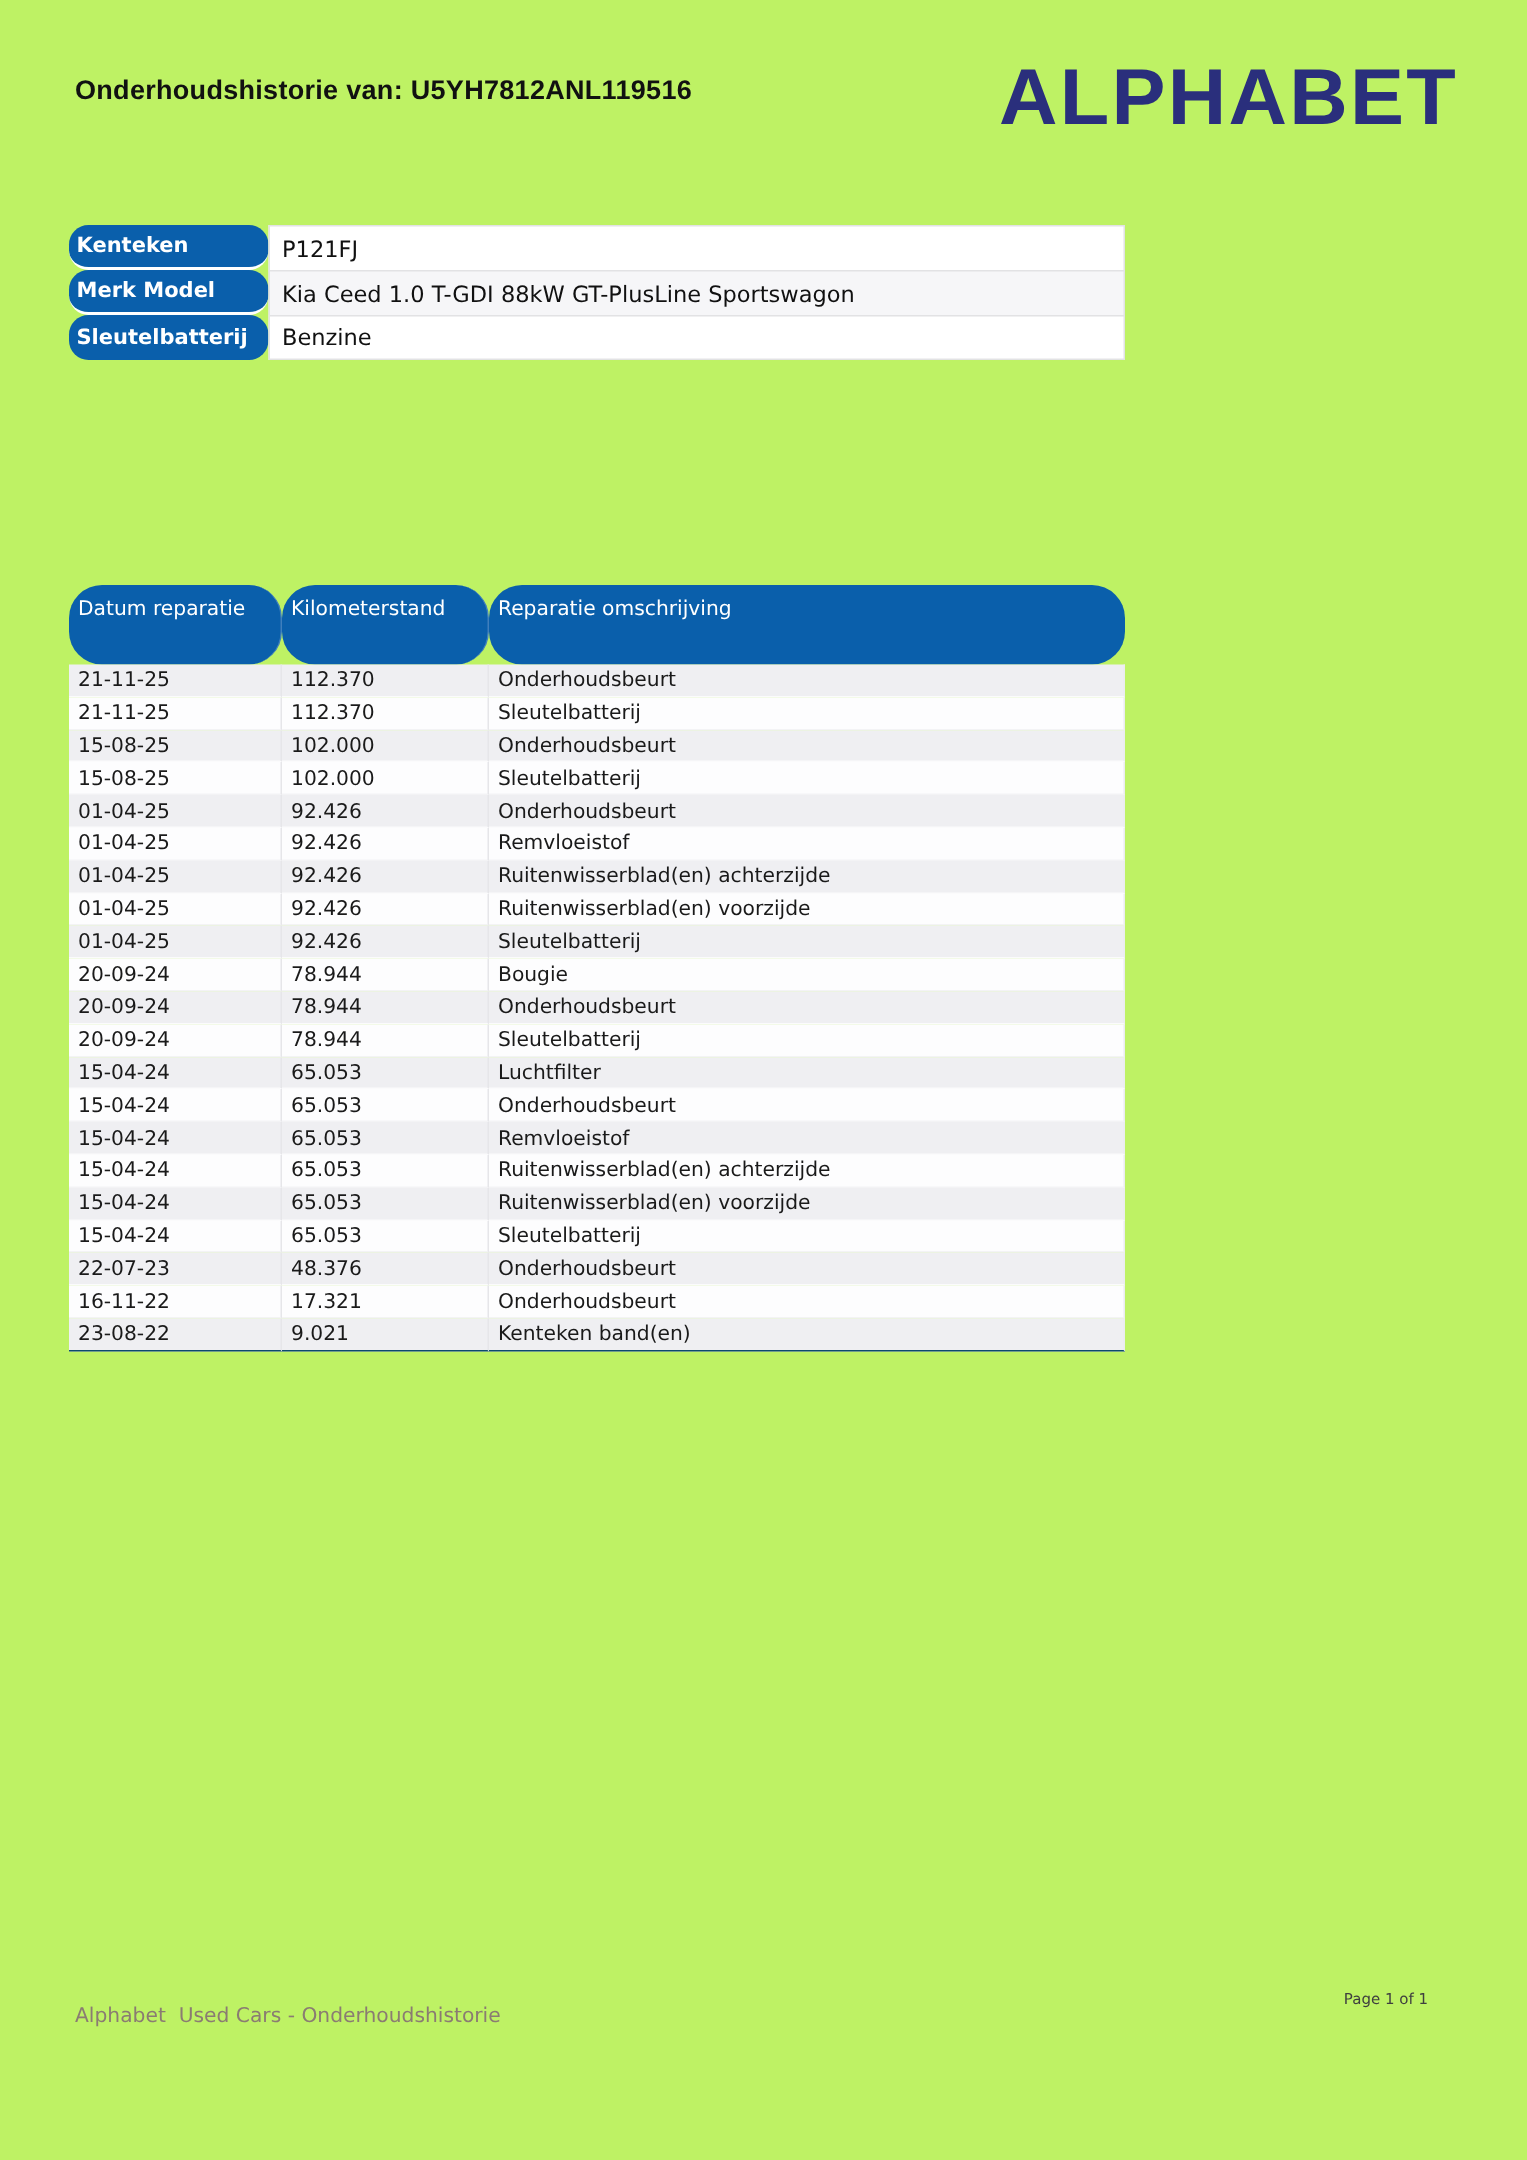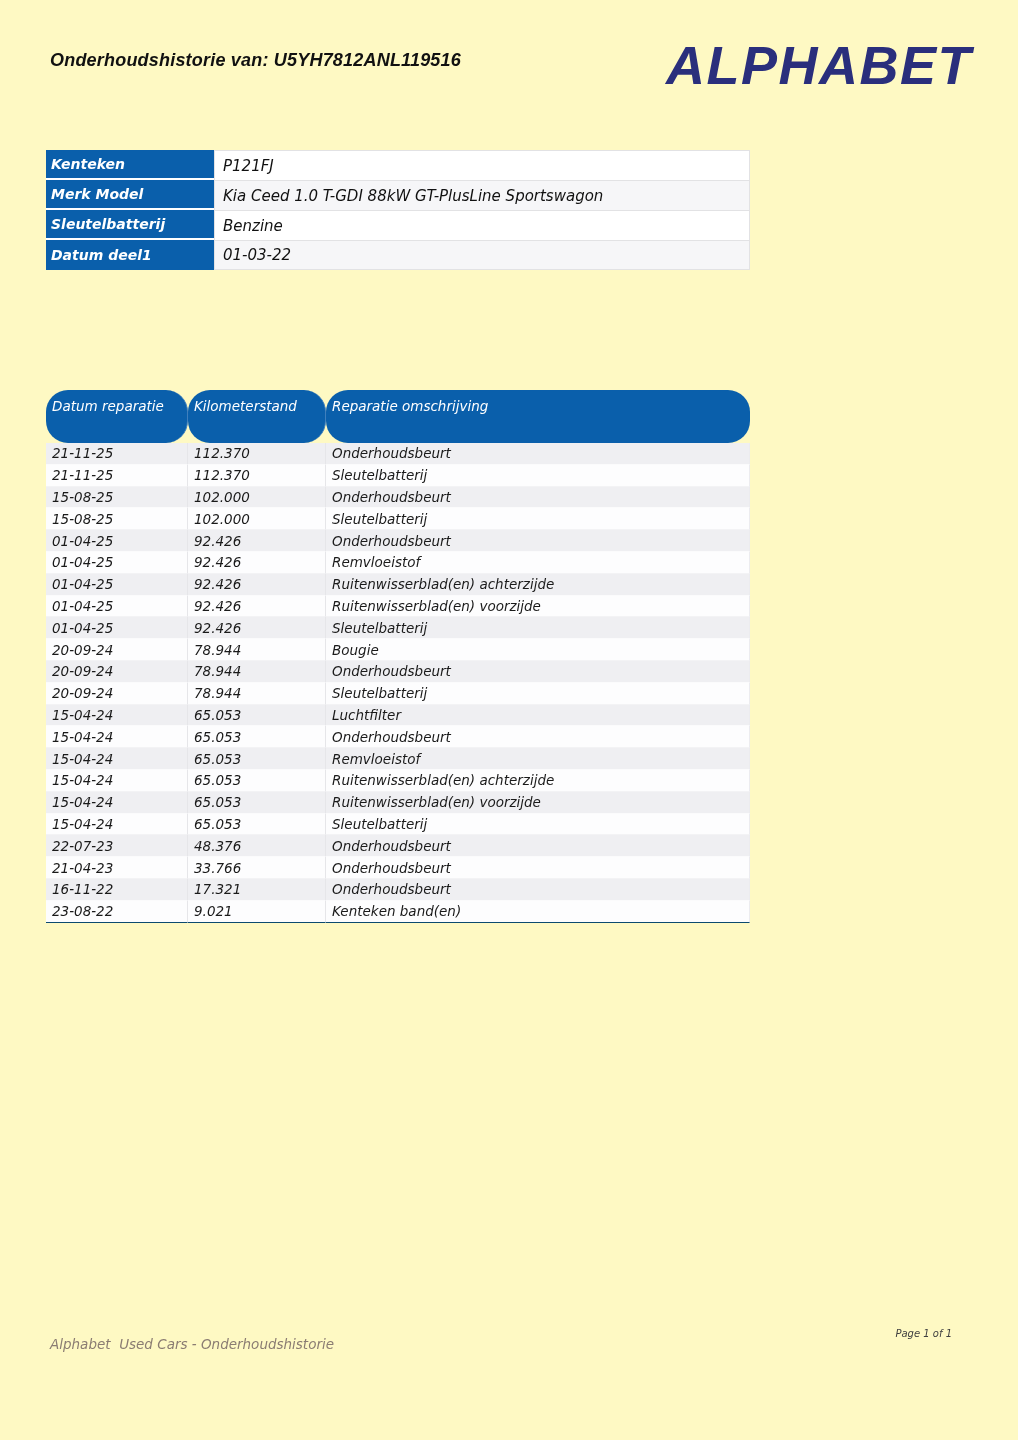--- a/index.html
+++ b/index.html
@@ -3,23 +3,22 @@
 <meta charset="utf-8">
 <style>
   * { margin: 0; padding: 0; box-sizing: border-box; }
   html, body { background: #ffffff; }
   body { font-family: "DejaVu Sans", "Liberation Sans", sans-serif; }
 
   .page {
     position: relative;
     width: 1018px;
     height: 1440px;
-    background: #fef9c3;
+    background: #bef264;
     overflow: hidden;
-    font-style: italic;
   }
 
   
   .doc-title {
     position: absolute;
     left: 50px;
     top: 50px;
     font-size: 18px;
     font-weight: bold;
     color: #111111;
@@ -45,27 +44,28 @@
     position: absolute;
     left: 46px;
     top: 150px;
     width: 704px;
     border-collapse: separate;
     border-spacing: 0;
     font-size: 14px;
   }
   .info-table td { height: 30px; vertical-align: middle; }
   .info-table .lbl {
-    width: 168px;
+    width: 133px;
     background: #0A5FAB;
     color: #ffffff;
     font-weight: bold;
     padding-left: 5px;
     border-bottom: 2px solid #ffffff;
     font-size: 14px;
+    border-radius: 13px;
   }
   .info-table tr:last-child .lbl { border-bottom: none; }
   .info-table .val {
     background: #ffffff;
     color: #111111;
     font-size: 15px;
     padding-left: 8px;
     border: 1px solid #e2e2e4;
     border-bottom: none;
   }
@@ -147,24 +147,20 @@
           <td class="val">P121FJ</td>
         </tr>
         <tr>
           <td class="lbl">Merk Model</td>
           <td class="val">Kia Ceed 1.0 T-GDI 88kW GT-PlusLine Sportswagon</td>
         </tr>
         <tr>
           <td class="lbl">Sleutelbatterij</td>
           <td class="val">Benzine</td>
         </tr>
-        <tr>
-          <td class="lbl">Datum deel1</td>
-          <td class="val">01-03-22</td>
-        </tr>
       </tbody>
   </table>
 
   <table class="main-table">
     <colgroup>
         <col class="c1">
         <col class="c2">
         <col class="c3">
       </colgroup>
     <thead>
@@ -264,25 +260,20 @@
           <td>15-04-24</td>
           <td>65.053</td>
           <td>Sleutelbatterij</td>
         </tr>
         <tr>
           <td>22-07-23</td>
           <td>48.376</td>
           <td>Onderhoudsbeurt</td>
         </tr>
         <tr>
-          <td>21-04-23</td>
-          <td>33.766</td>
-          <td>Onderhoudsbeurt</td>
-        </tr>
-        <tr>
           <td>16-11-22</td>
           <td>17.321</td>
           <td>Onderhoudsbeurt</td>
         </tr>
         <tr>
           <td>23-08-22</td>
           <td>9.021</td>
           <td>Kenteken band(en)</td>
         </tr>
       </tbody>

